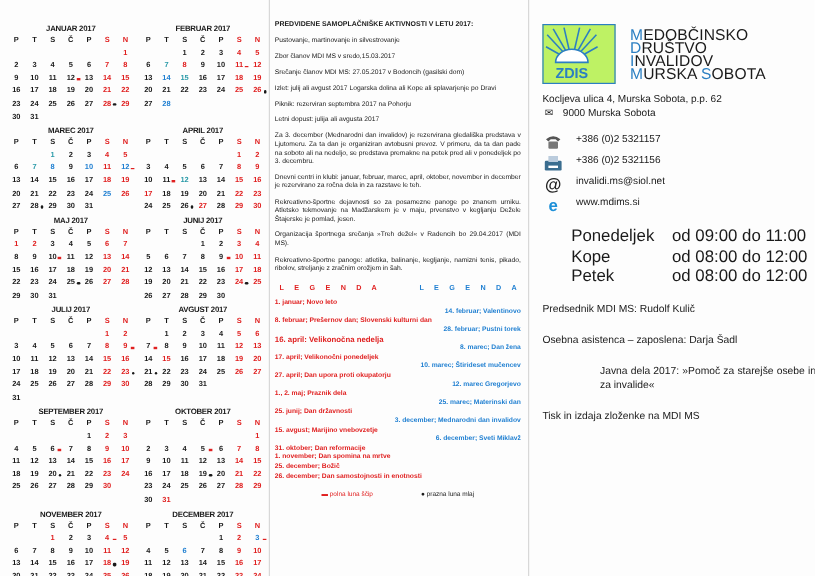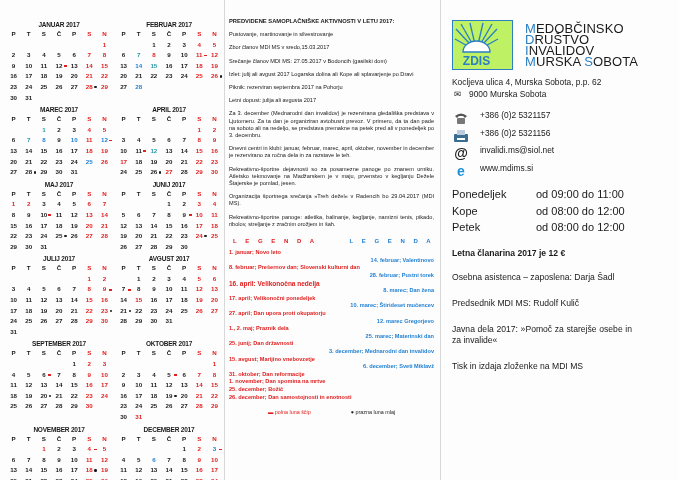--- a/index.html
+++ b/index.html
@@ -44,26 +44,26 @@
   .logo { width: 61px; height: 50px; border: 1.5px solid #2b7fc2; position: relative; background: #bef264; }
   .org-name { font-size: 13px; line-height: 11px; color: #1a1a1a; letter-spacing: 0.1px; }
   .org-name .ini { color: #2b7fc2; }
   .addr { margin-top: 6px; font-size: 8.4px; line-height: 12px; }
   .postal { display: flex; align-items: center; gap: 8px; padding-left: 2px; }
   .contacts { margin-top: 10px; }
   .contact { display: flex; align-items: flex-start; height: 17.5px; gap: 10px; font-size: 8.4px; }
   .cicon { width: 18px; height: 16px; display: flex; align-items: center; justify-content: center; }
   .hours-title { margin-top: 12px; font-size: 8.6px; }
   .hours { margin-top: 8px; }
-  .hrow { display: flex; height: 16.5px; font-size: 11px; }
+  .hrow { display: flex; height: 16.5px; font-size: 14px; margin-left: 24px; }
   .hrow .d { width: 84px; }
   .fee { margin-top: 10px; font-weight: bold; font-size: 8.6px; }
   .info { margin-top: 14px; font-size: 8.6px; line-height: 11px; }
   .info p { margin-bottom: 15px; }
-  .info p.just { text-align: justify; width: 180px; }
+  .info p.just { text-align: justify; width: 180px; margin-left: 48px; }
 </style>
 </head>
 <body>
 
 <div class="page">
   <div class="fold" style="left:224px"></div>
   <div class="fold" style="left:440px"></div>
 
   <div class="cal-col" id="cal-col">
       <div class="cal-row">
@@ -741,22 +741,21 @@
         <div class="hrow">
           <span class="d">Kope</span>
           <span>od 08:00 do 12:00</span>
         </div>
         <div class="hrow">
           <span class="d">Petek</span>
           <span>od 08:00 do 12:00</span>
         </div>
       </div>
 
-    <div class="fee">Letna članarina 2017 je 12 €</div>
 
     <div class="info">
+      <p>Predsednik MDI MS: Rudolf Kulič</p>
       <p>Osebna asistenca – zaposlena: Darja Šadl</p>
-      <p>Predsednik MDI MS: Rudolf Kulič</p>
       <p class="just">Javna dela 2017: »Pomoč za starejše osebe in za invalide«</p>
       <p>Tisk in izdaja zloženke na MDI MS</p>
     </div>
   </div>
 </div>
 
 </body></html>

